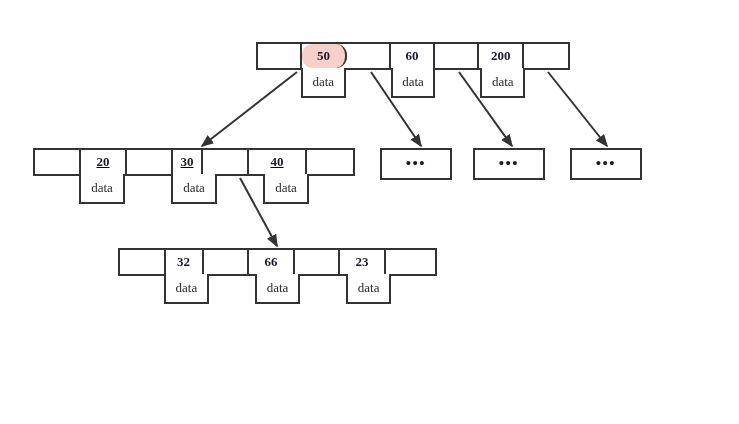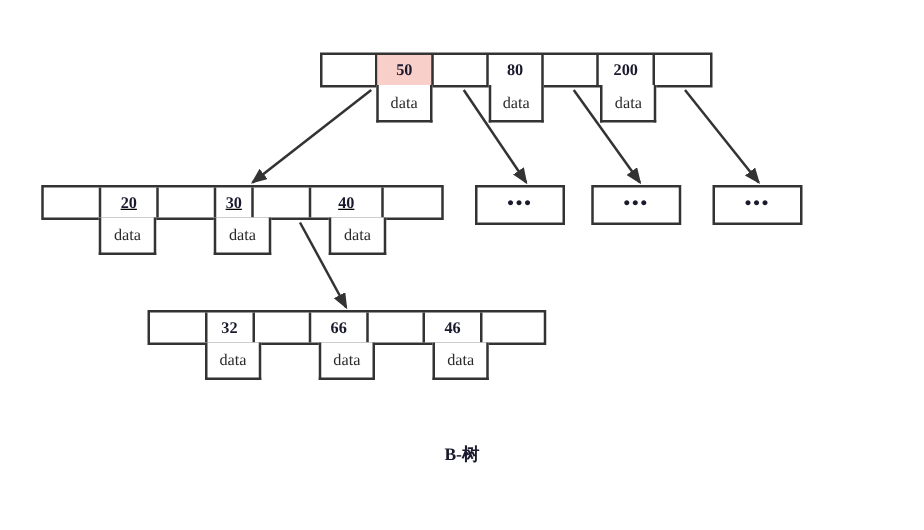--- a/index.html
+++ b/index.html
@@ -123,23 +123,23 @@
       <line x1="371" y1="72" x2="421" y2="146" stroke="#333333" stroke-width="2" marker-end="url(#arrowhead)"></line>
       <line x1="459" y1="72" x2="512" y2="146" stroke="#333333" stroke-width="2" marker-end="url(#arrowhead)"></line>
       <line x1="548" y1="72" x2="607" y2="146" stroke="#333333" stroke-width="2" marker-end="url(#arrowhead)"></line>
       <line x1="240" y1="178" x2="277" y2="246" stroke="#333333" stroke-width="2" marker-end="url(#arrowhead)"></line>
     </svg>
 
   <div id="nodes-layer">
       <div class="node" style="left: 256px; top: 42px; width: 314px;">
         <div class="key-row" style="width: 314px;">
           <div class="key-cell pointer" style="width: 44.8571px;"></div>
-          <div class="key-cell highlight" style="width: 44.8571px;">50</div>
+          <div class="key-cell highlight" style="width: 44.8571px; border-radius: 11px;">50</div>
           <div class="key-cell pointer" style="width: 44.8571px;"></div>
-          <div class="key-cell" style="width: 44.8571px;">80</div>
+          <div class="key-cell" style="width: 44.8571px;">60</div>
           <div class="key-cell pointer" style="width: 44.8571px;"></div>
           <div class="key-cell" style="width: 44.8571px;">200</div>
           <div class="key-cell pointer" style="width: 44.8571px;"></div>
         </div>
         <div class="data-cell" style="left: 44.8571px; top: 26px; width: 44.8571px;">data</div>
         <div class="data-cell" style="left: 134.571px; top: 26px; width: 44.8571px;">data</div>
         <div class="data-cell" style="left: 224.286px; top: 26px; width: 44.8571px;">data</div>
       </div>
       <div class="node" style="left: 33px; top: 148px; width: 322px;">
         <div class="key-row" style="width: 322px; text-decoration: underline;">
@@ -155,32 +155,31 @@
         <div class="data-cell" style="left: 138px; top: 26px; width: 46px;">data</div>
         <div class="data-cell" style="left: 230px; top: 26px; width: 46px;">data</div>
       </div>
       <div class="node" style="left: 118px; top: 248px; width: 319px;">
         <div class="key-row" style="width: 319px;">
           <div class="key-cell pointer" style="width: 45.5714px;"></div>
           <div class="key-cell" style="width: 38px;">32</div>
           <div class="key-cell pointer" style="width: 45.5714px;"></div>
           <div class="key-cell" style="width: 45.5714px;">66</div>
           <div class="key-cell pointer" style="width: 45.5714px;"></div>
-          <div class="key-cell" style="width: 45.5714px;">46</div>
+          <div class="key-cell" style="width: 45.5714px;">23</div>
           <div class="key-cell pointer" style="width: 45.5714px;"></div>
         </div>
         <div class="data-cell" style="left: 45.5714px; top: 26px; width: 45.5714px;">data</div>
         <div class="data-cell" style="left: 136.714px; top: 26px; width: 45.5714px;">data</div>
         <div class="data-cell" style="left: 227.857px; top: 26px; width: 45.5714px;">data</div>
       </div>
       <div class="ellipsis-node" style="left: 380px; top: 148px; width: 72px; height: 32px;">
         <span class="dots">•••</span>
       </div>
       <div class="ellipsis-node" style="left: 473px; top: 148px; width: 72px; height: 32px;">
         <span class="dots">•••</span>
       </div>
       <div class="ellipsis-node" style="left: 570px; top: 148px; width: 72px; height: 32px;">
         <span class="dots">•••</span>
       </div>
     </div>
 
-  <div id="caption" style="top: 355px;">B-树</div>
 </div>
 
 </body></html>

